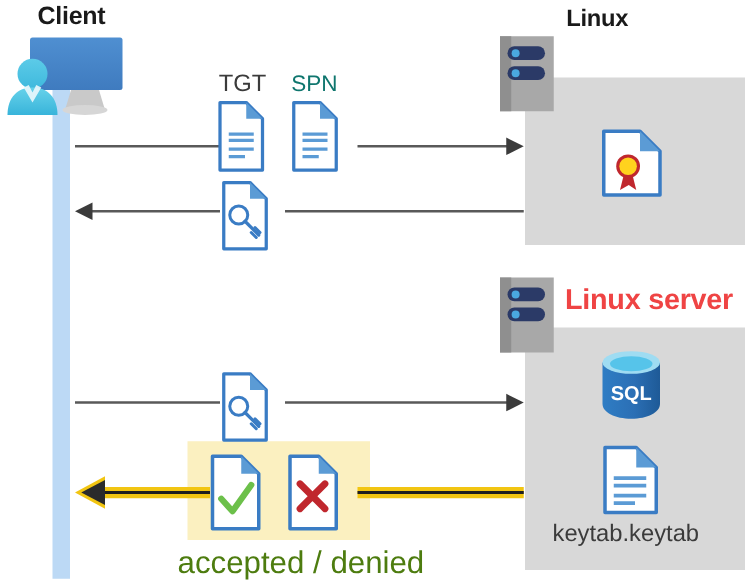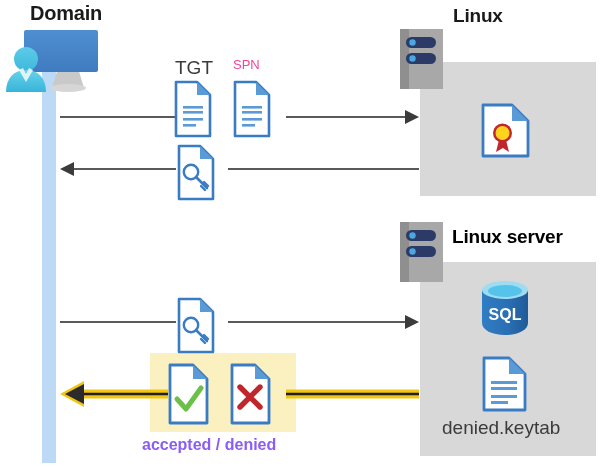--- a/index.html
+++ b/index.html
@@ -24,38 +24,38 @@
     font-size: 20px; font-weight: bold; color: #1a1a1a;
     letter-spacing: -0.2px;
   }
   .ttl-dc {
     left: 453px; top: 4px;
     font-size: 19px; font-weight: bold; color: #1a1a1a;
     line-height: 23px; letter-spacing: -0.2px;
   }
   .ttl-linux {
     left: 452px; top: 226px;
-    font-size: 19px; font-weight: bold; color: #000000;
+    font-size: 23px; font-weight: bold; color: #ef4444;
     letter-spacing: -0.2px;
   }
   .lbl-tgt {
     left: 175px; top: 57px;
     font-size: 19px; color: #3b3b3b;
   }
   .lbl-spn {
     left: 233px; top: 57px;
-    font-size: 13px; color: #ec4899;
+    font-size: 18px; color: #0f766e;
   }
   .lbl-keytab {
     left: 442px; top: 417px;
     font-size: 19px; color: #3b3b3b;
   }
   .lbl-accdeny {
     left: 142px; top: 436px;
-    font-size: 16px; color: #8b5cf6; font-weight: bold;
+    font-size: 25px; color: #4d7c0f;
   }
 
   
   .graybox { background: #d8d8d8; }
   .box-dc    { left: 420px; top: 62px;  width: 176px; height: 134px; }
   .box-linux { left: 420px; top: 262px; width: 176px; height: 194px; }
   .highlight {
     left: 150px; top: 353px; width: 146px; height: 79px;
     background: #fbf0c0;
   }
@@ -235,28 +235,28 @@
       <path d="M484 358 L509 358 L525 374 L525 410 L484 410 Z" fill="#ffffff" stroke="#3a7cc4" stroke-width="2.8" stroke-linejoin="round"></path>
       <path d="M509 358 L525 374 L509 374 Z" fill="#5b9bd5"></path>
       <rect x="491" y="381" width="26" height="3" fill="#5b9bd5"></rect>
       <rect x="491" y="387" width="26" height="3" fill="#5b9bd5"></rect>
       <rect x="491" y="395" width="26" height="3" fill="#5b9bd5"></rect>
       <rect x="491" y="401" width="17" height="3" fill="#5b9bd5"></rect>
     </g>
 
   </svg>
 
-  <div class="abs ttl-client">Domain</div>
+  <div class="abs ttl-client">Client</div>
 
   <div class="abs ttl-dc">
     <div>Linux</div>
   </div>
 
   <div class="abs ttl-linux">Linux server</div>
 
   <div class="abs lbl-tgt">TGT</div>
   <div class="abs lbl-spn">SPN</div>
 
-  <div class="abs lbl-keytab">denied.keytab</div>
+  <div class="abs lbl-keytab">keytab.keytab</div>
 
   <div class="abs lbl-accdeny">accepted / denied</div>
 
 </div>
 
 </body></html>

